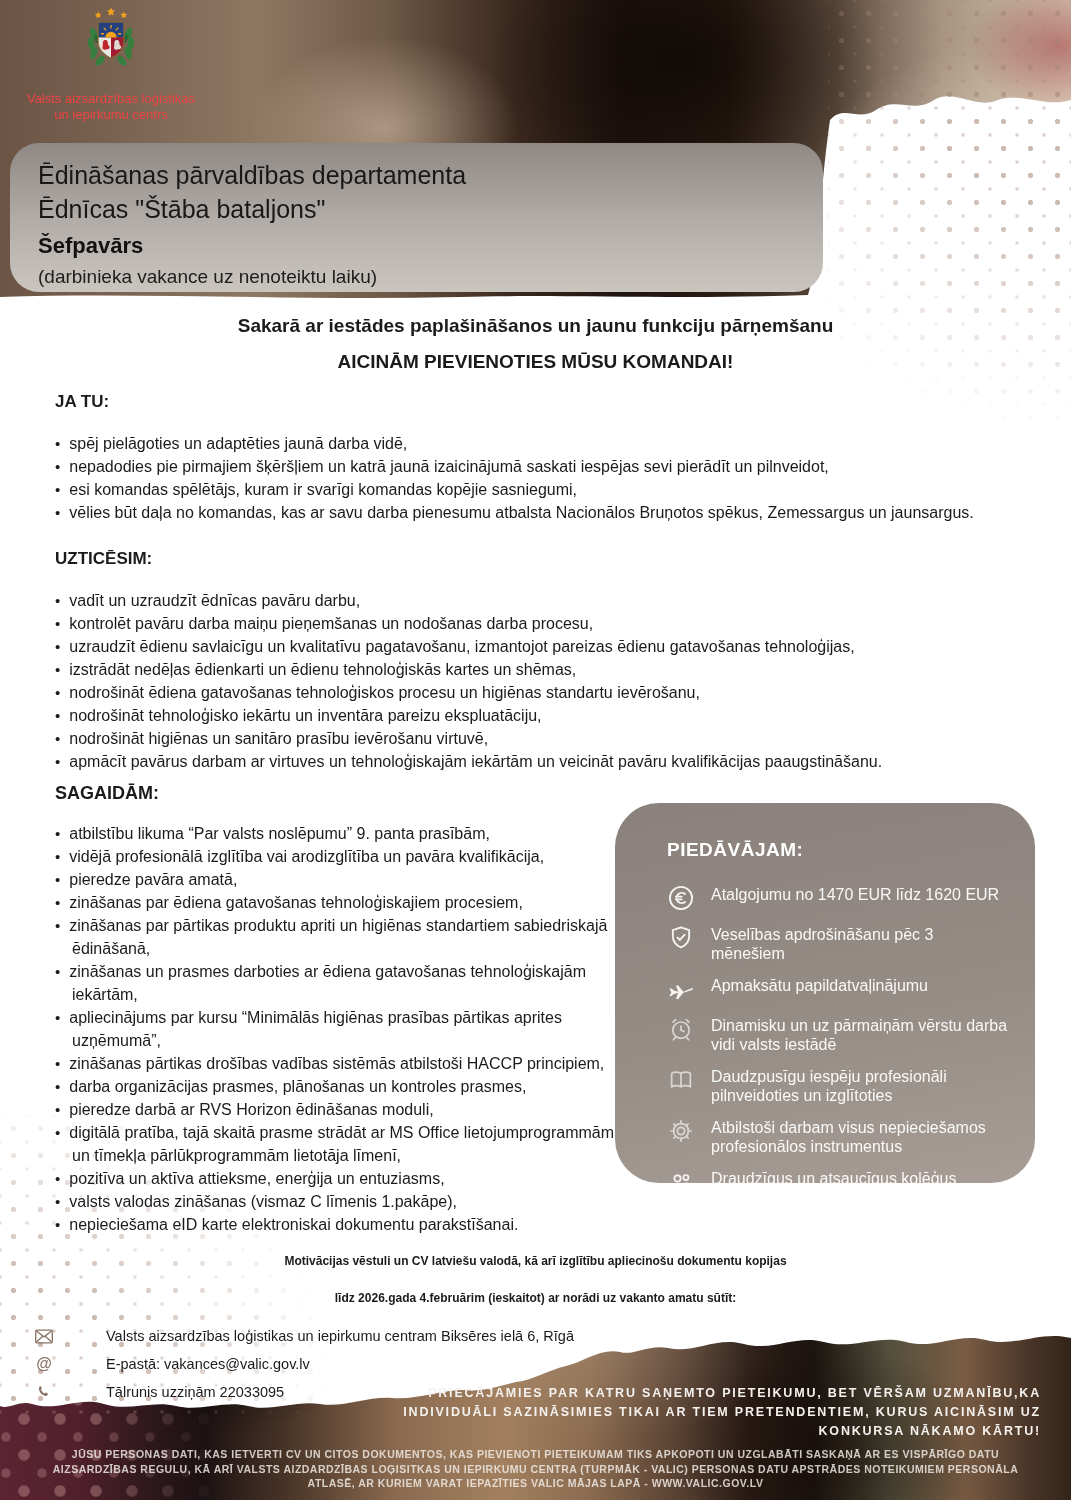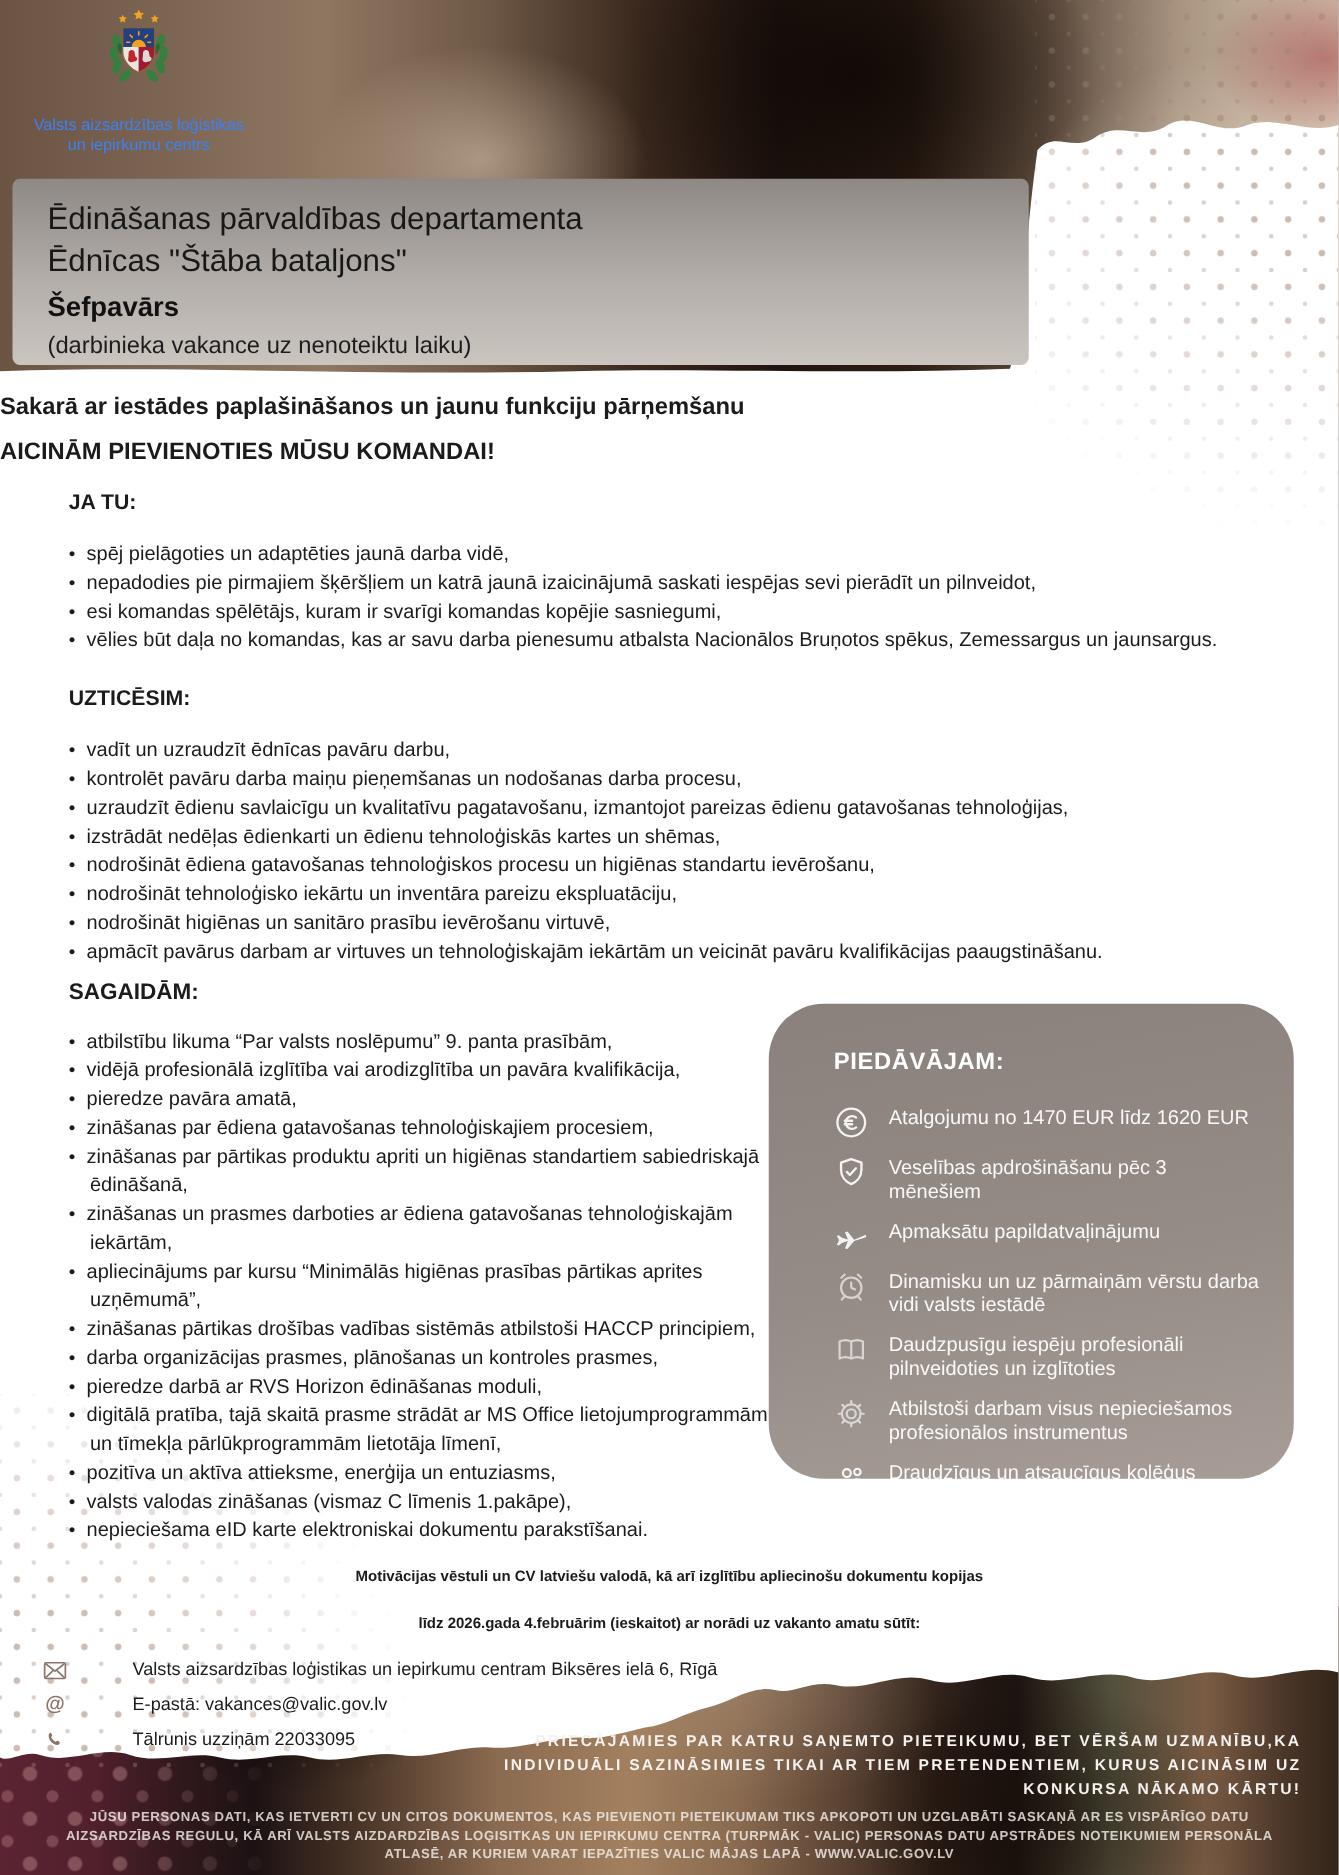--- a/index.html
+++ b/index.html
@@ -44,31 +44,31 @@
     background-size:27px 27px;background-position:0 0,13.5px 13.5px;
   }
   .dots-tr{left:828px;top:0;width:243px;height:490px;
     -webkit-mask-image:radial-gradient(circle at 100% 15%, #000 30%, transparent 75%);
     mask-image:radial-gradient(circle at 100% 15%, #000 30%, transparent 75%);}
   .dots-bl{left:0;top:1115px;width:340px;height:300px;
     -webkit-mask-image:radial-gradient(circle at 0% 100%, #000 30%, transparent 75%);
     mask-image:radial-gradient(circle at 0% 100%, #000 30%, transparent 75%);}
   
   .logo{position:absolute;left:26px;top:6px;width:170px;z-index:3;text-align:center;}
-  .logo .org{margin-top:5px;font-size:13px;line-height:15.5px;color:#3b82f6;}
+  .logo .org{margin-top:5px;font-size:13px;line-height:15.5px;color:#ef4444;}
   
   .card{position:absolute;left:10px;top:143px;width:813px;height:149px;z-index:3;
-    border-radius:6px;box-sizing:border-box;padding:15px 20px 0 28px;
+    border-radius:29px;box-sizing:border-box;padding:15px 20px 0 28px;
     background:linear-gradient(180deg,#8e8984 0%,#b4aeaa 55%,#cbc5c0 100%);
   }
   .card .dept{font-size:25px;line-height:34px;color:#181818;}
   .card .pos{font-size:22px;font-weight:bold;margin-top:7px;color:#111;}
   .card .note{font-size:19px;margin-top:7px;color:#1d1d1d;}
   
-  .intro{position:absolute;left:0;top:308px;width:1071px;z-index:3;
+  .intro{position:absolute;left:0;top:308px;width:1071px;z-index:3;text-align:center;
     font-weight:bold;font-size:19px;line-height:36px;}
   
   .sec-h{position:absolute;z-index:3;font-size:17px;font-weight:bold;margin:0;}
   ul.blist{position:absolute;z-index:3;list-style:none;margin:0;padding:0;font-size:16px;}
   ul.blist li{padding-left:17px;text-indent:-17px;line-height:23px;}
   ul.blist li::before{content:"\2022";margin-right:9px;font-size:15px;}
   #ja-tu-h{left:55px;top:392px;}   #ja-tu-list{left:55px;top:432px;width:990px;}
   #uzt-h{left:55px;top:549px;}     #uzt-list{left:55px;top:589px;width:990px;}
   #sag-h{left:55px;top:783px;font-size:18px;} #sag-list{left:55px;top:822px;width:562px;}
   

